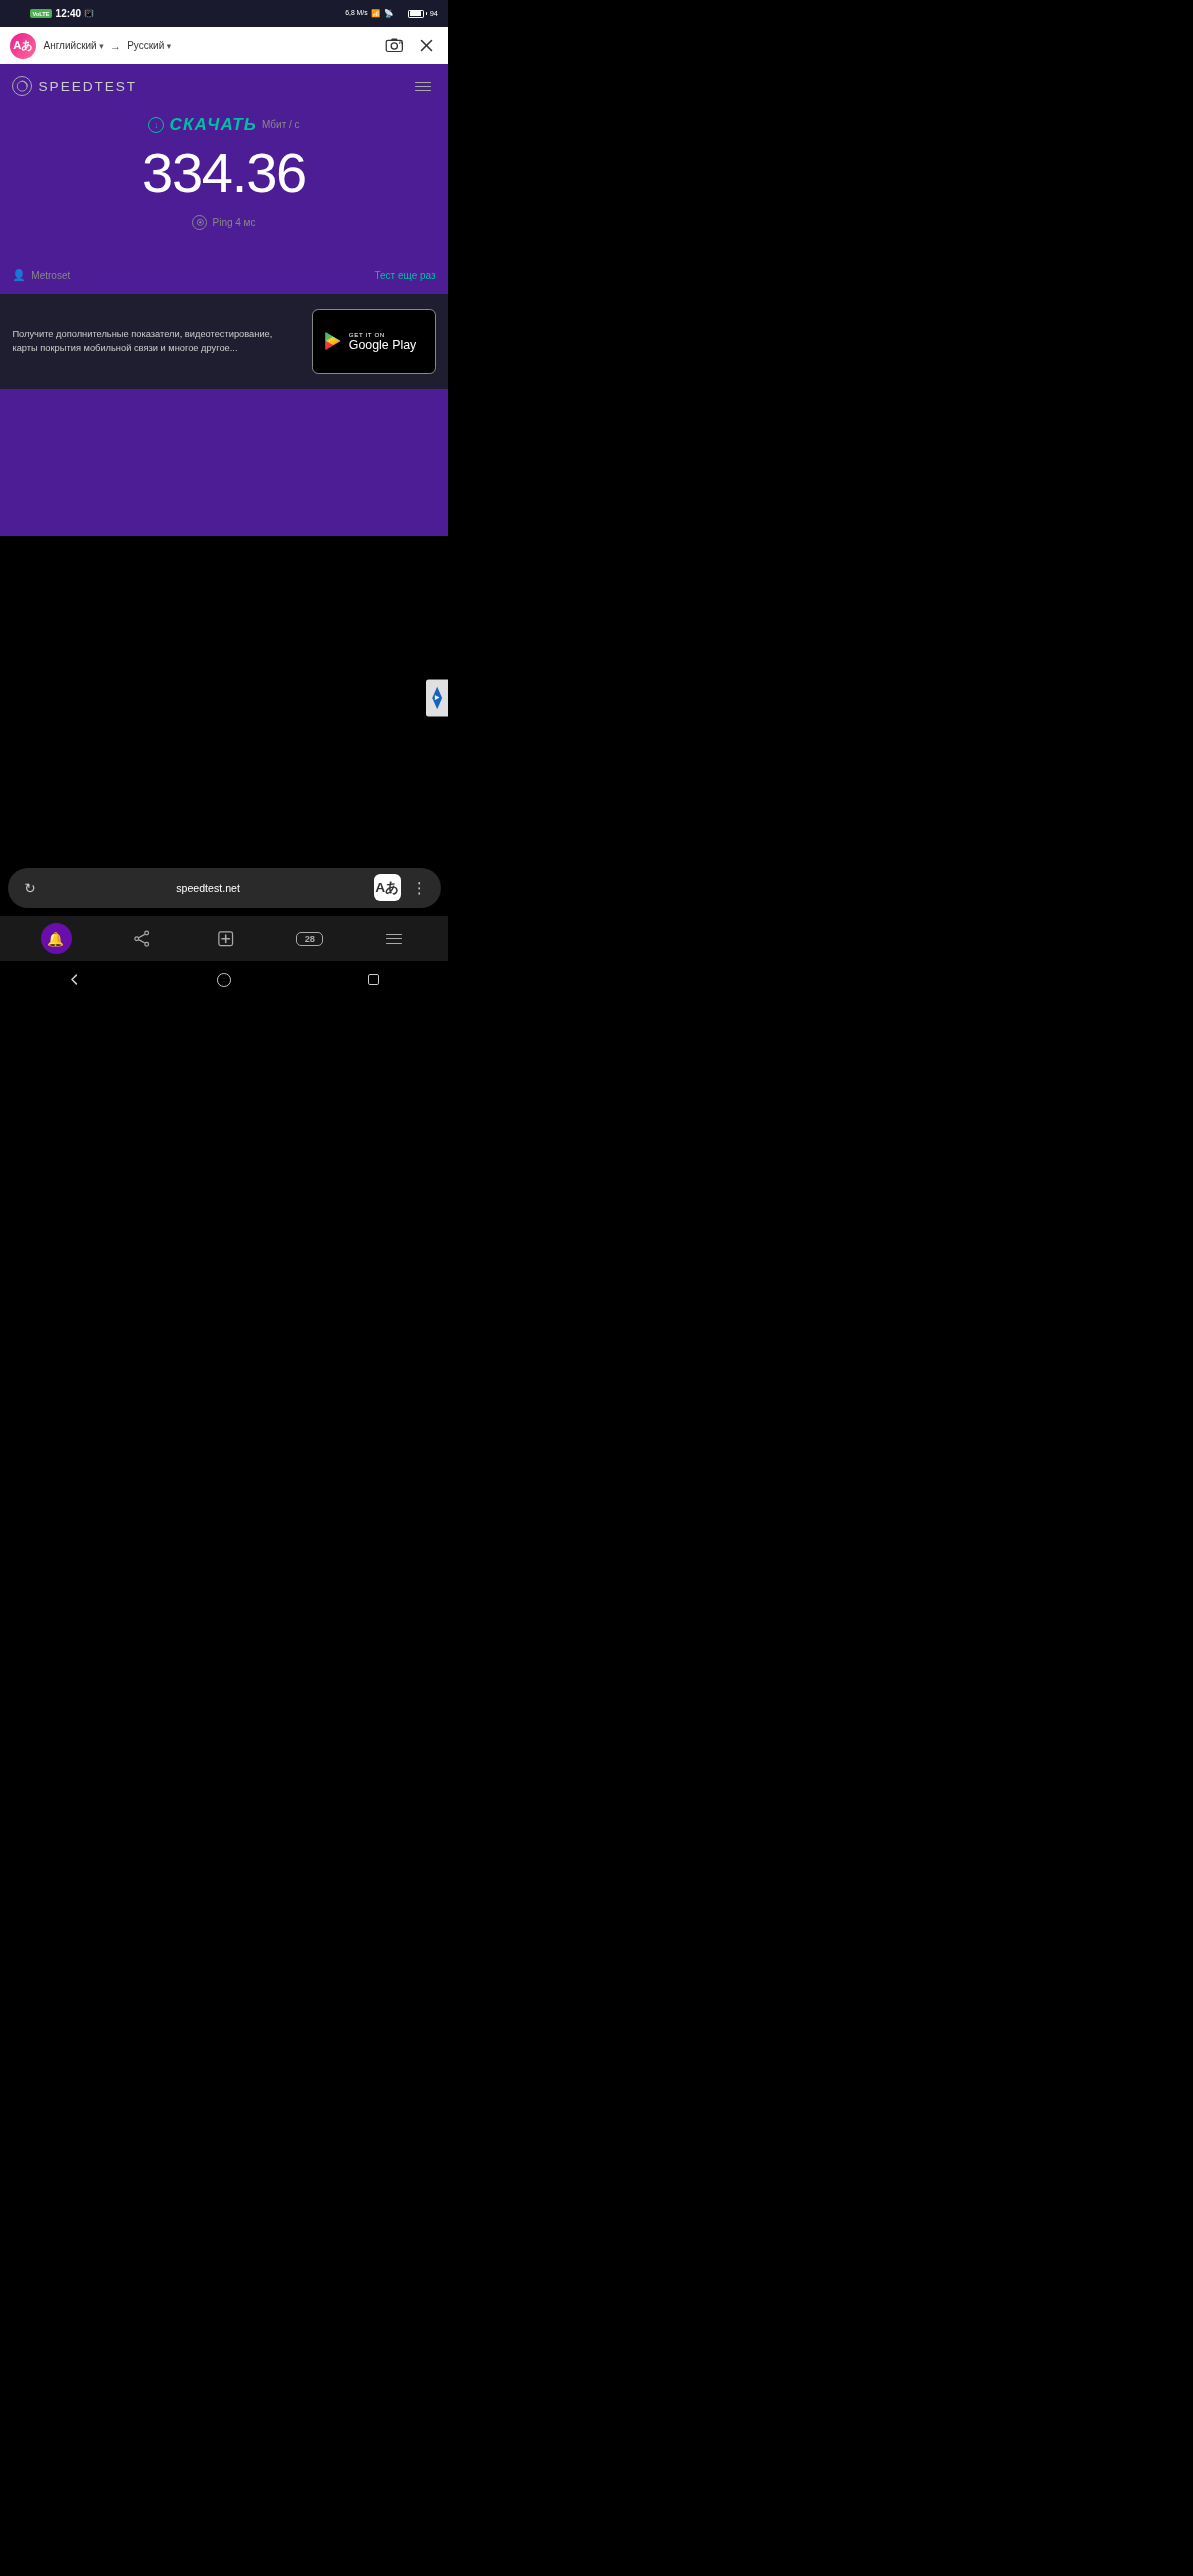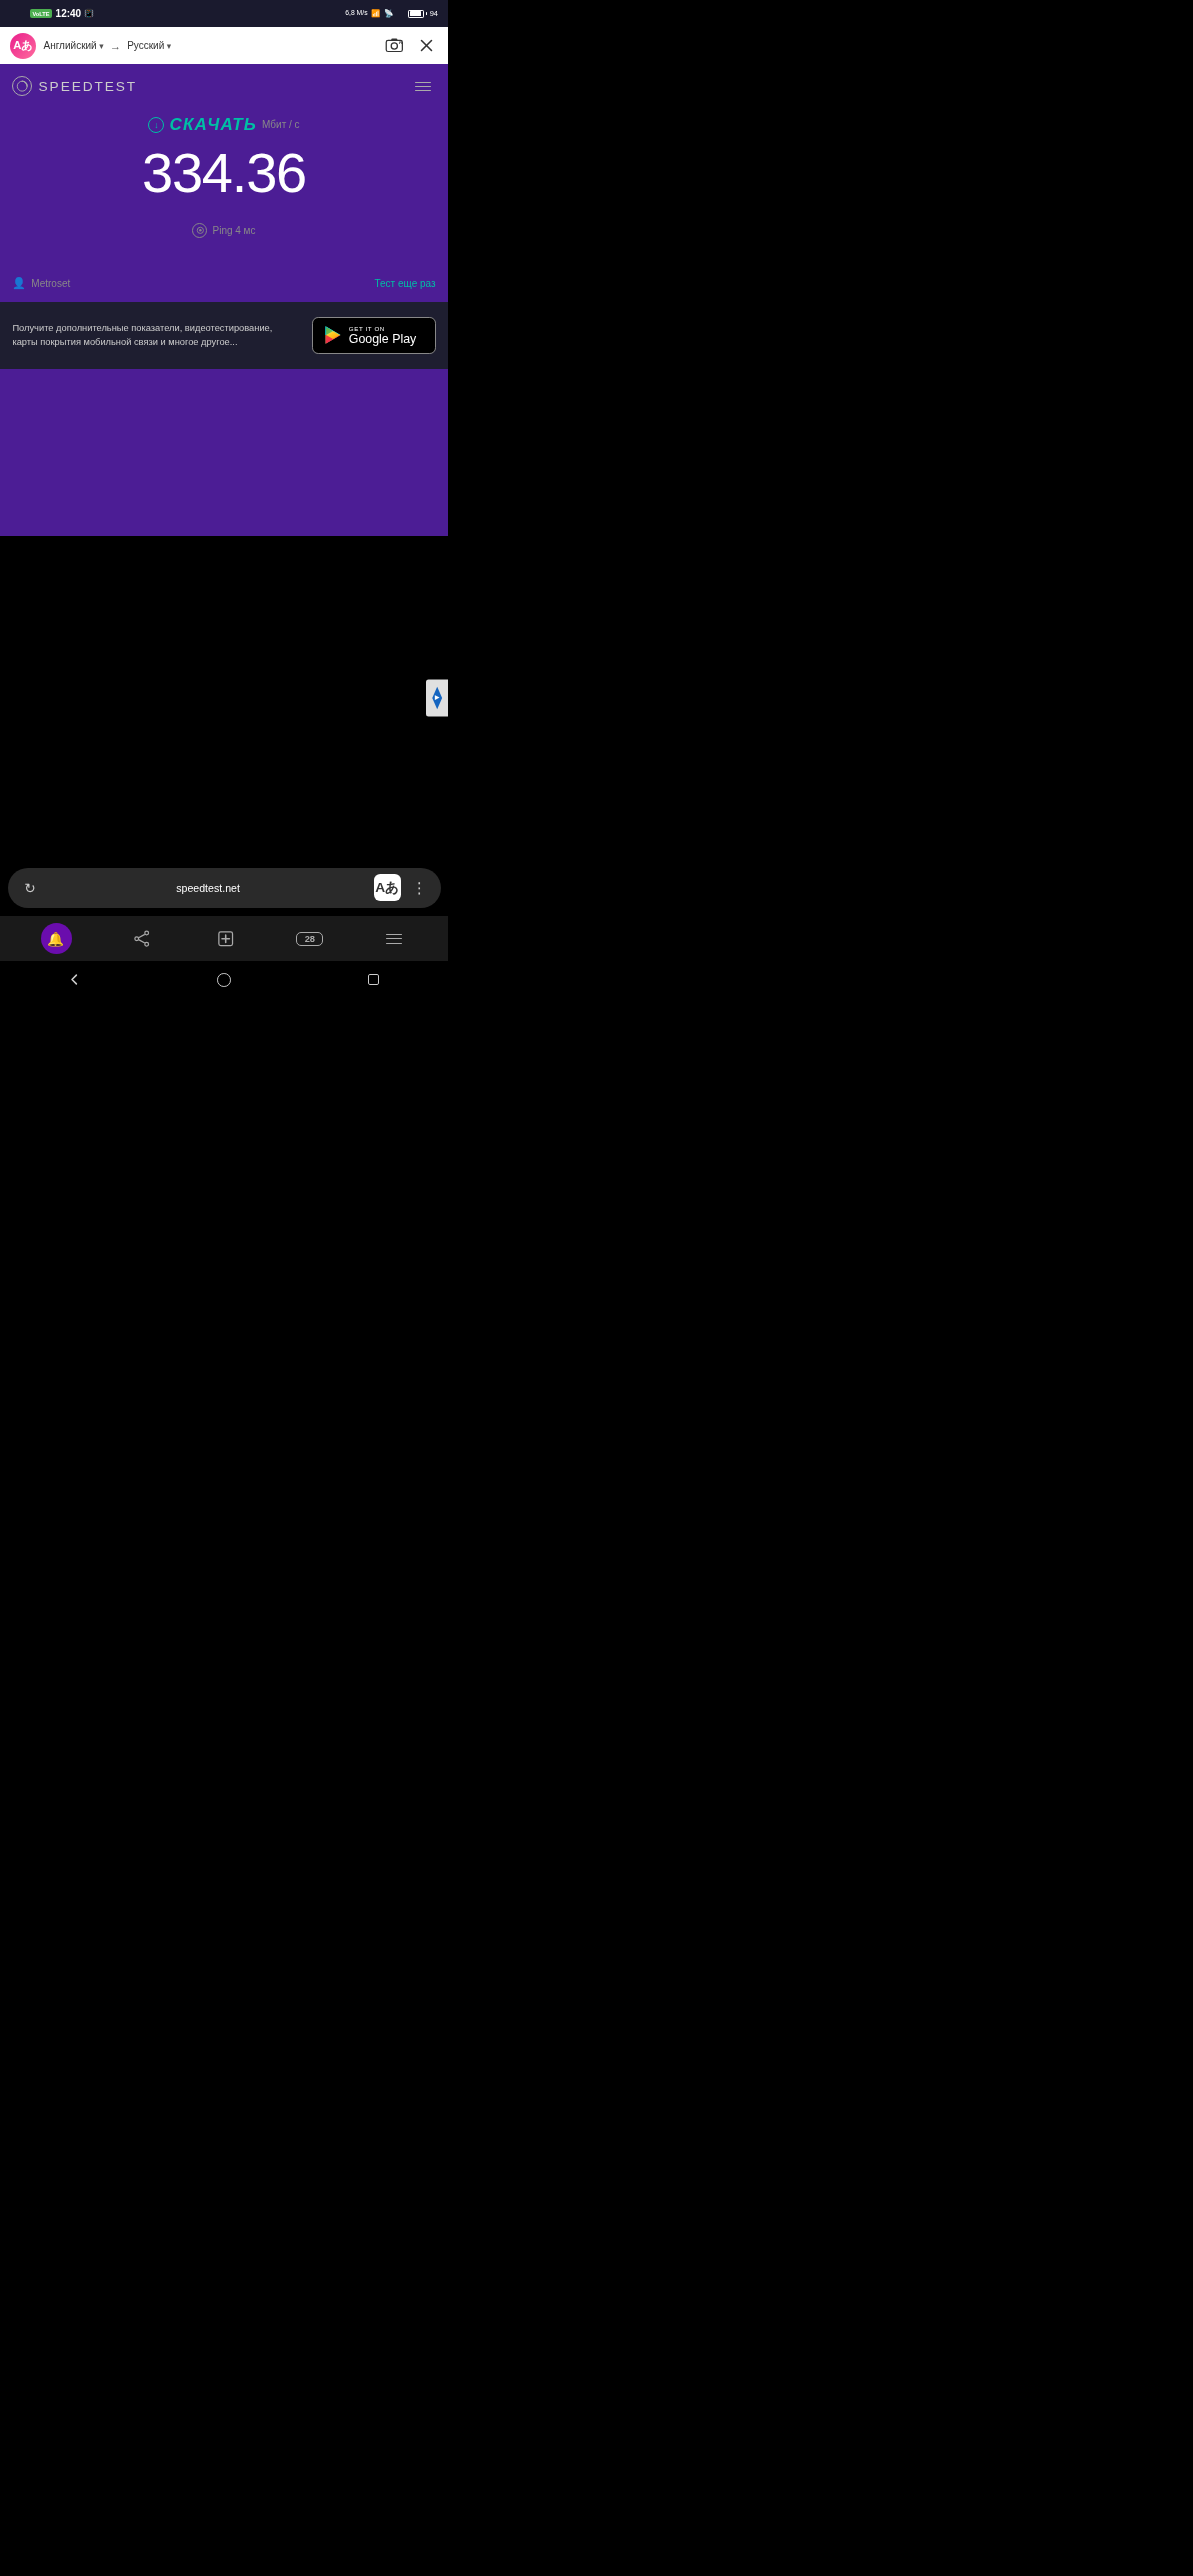--- a/index.html
+++ b/index.html
@@ -230,21 +230,21 @@
       color: #888;
       font-size: 10px;
       font-weight: 400;
     }
     .speed-number {
       color: #ffffff;
       font-size: 56px;
       font-weight: 300;
       line-height: 1;
       letter-spacing: -1.2px;
-      margin-bottom: 22px;
+      margin-bottom: 14px;
     }
     .ping-section {
       display: flex;
       align-items: center;
       gap: 5px;
       margin-bottom: 20px;
       justify-content: flex-end;
     }
     .ping-icon {
       width: 15px;
@@ -302,21 +302,21 @@
       flex: 1;
       color: #ccc;
       font-size: 9.3px;
       line-height: 1.6;
     }
     .google-play-btn {
       flex-shrink: 0;
       background: #000;
       border: 1.2px solid #888;
       border-radius: 6.2px;
-      padding: 7px 10px;
+      padding: 21px 10px;
       display: flex;
       align-items: center;
       gap: 6.2px;
       cursor: pointer;
       min-width: 124px;
     }
     .play-icon {
       width: 20px;
       height: 20px;
       flex-shrink: 0;

